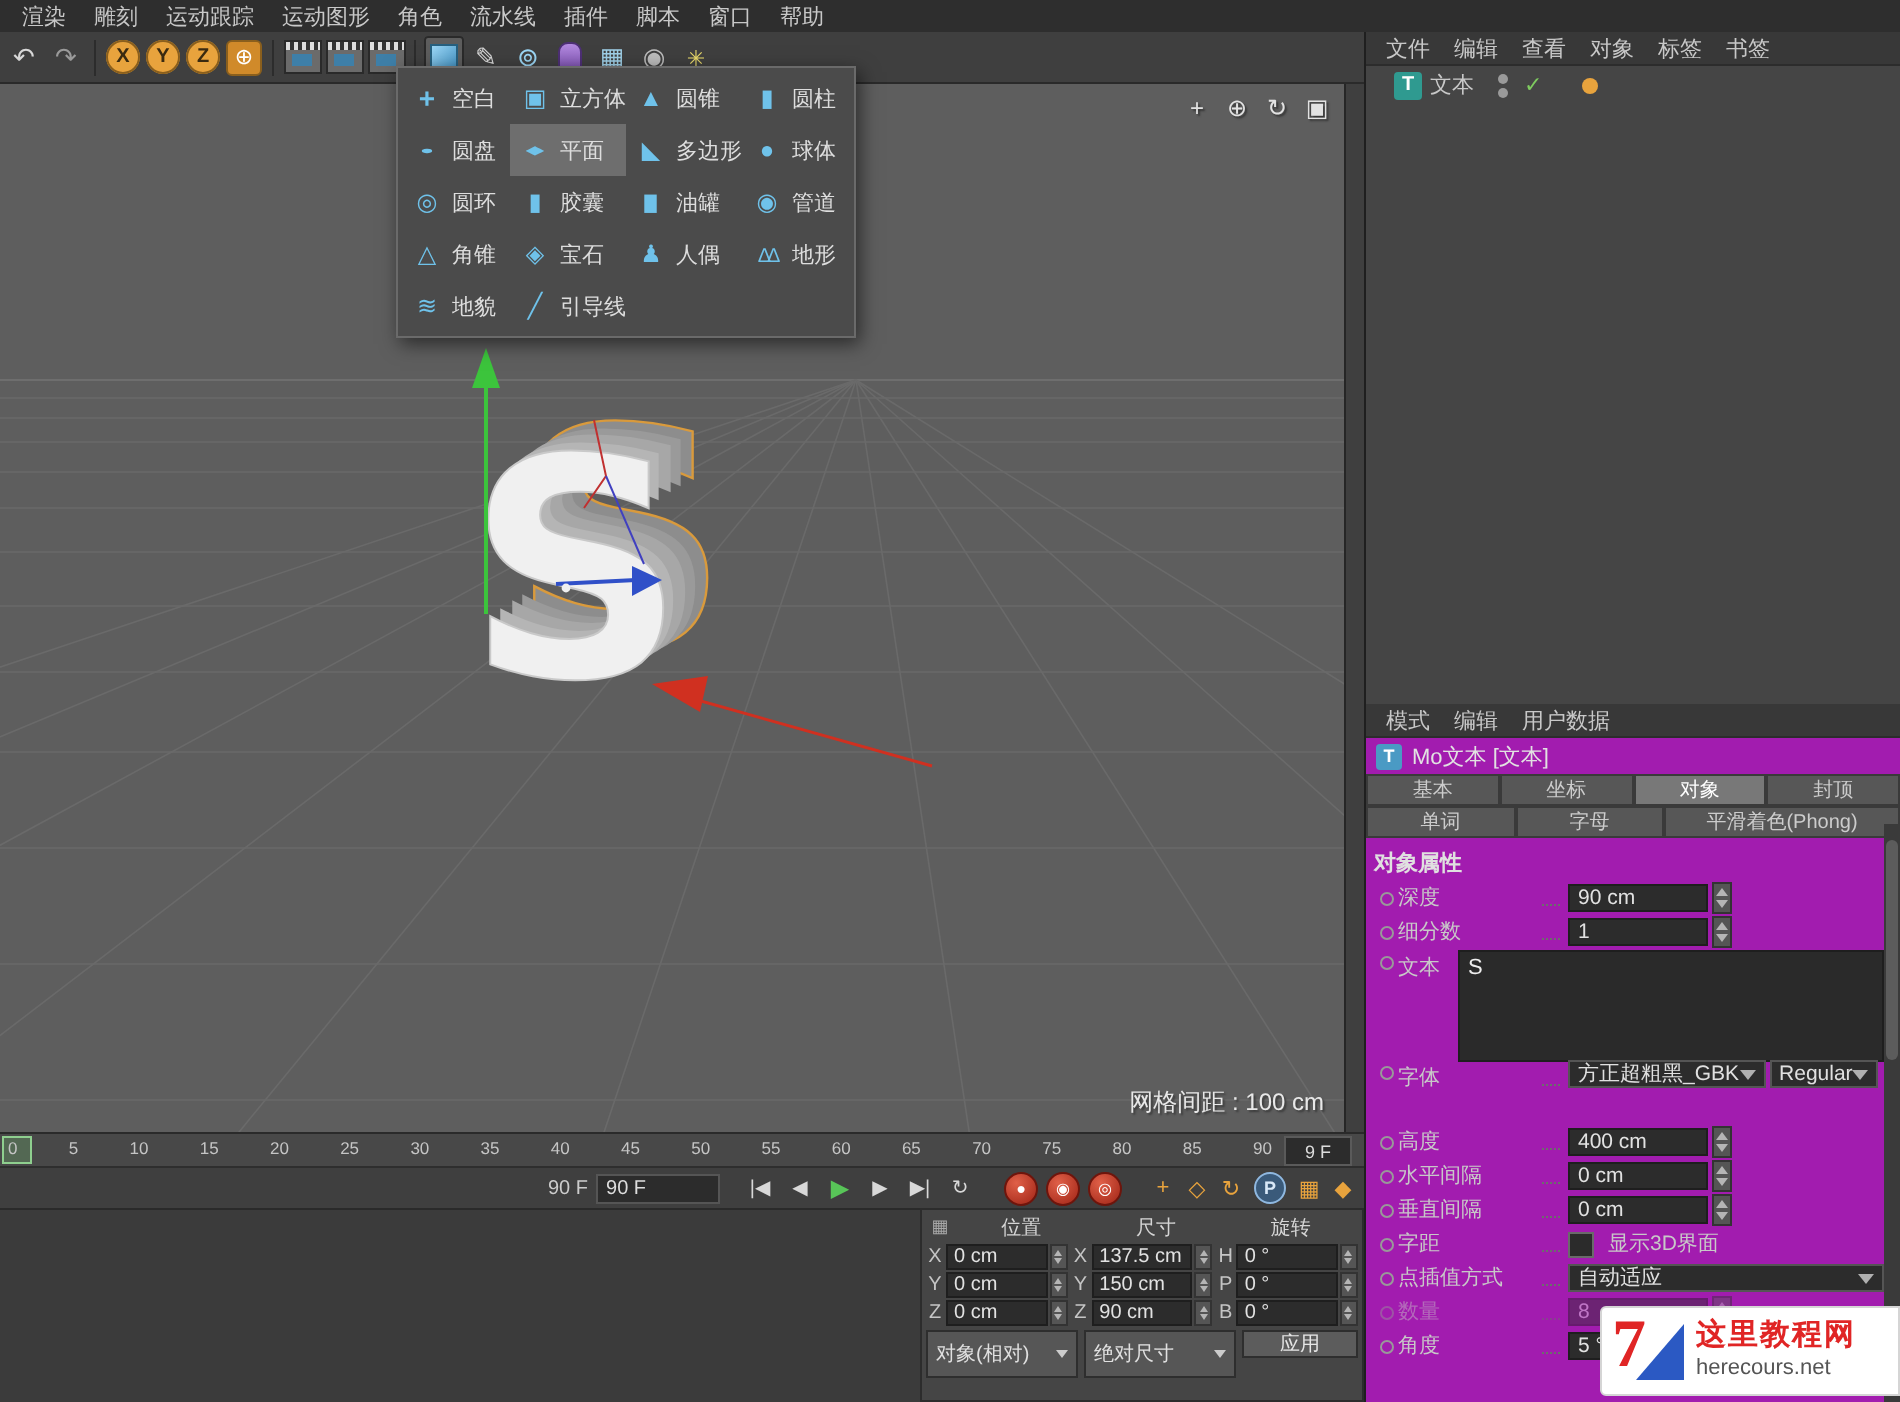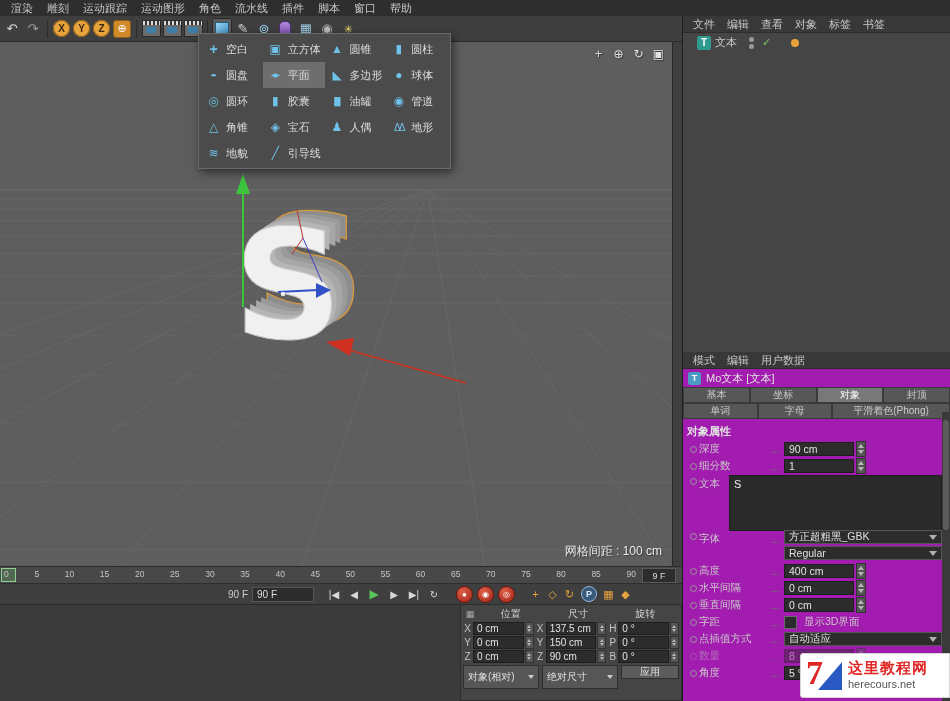--- a/index.html
+++ b/index.html
@@ -24,21 +24,21 @@
   .renderbtn::after{content:"";position:absolute;left:3px;top:6px;width:10px;height:6px;background:#3e7fa8;}
   .cubeglyph{width:12px;height:12px;background:linear-gradient(135deg,#9bd6f5,#3f8fc0);border:1px solid #27607f;}
   .ddcorner::after{content:"";position:absolute;right:1px;bottom:1px;width:0;height:0;
         border-left:5px solid transparent;border-bottom:5px solid #111;}
   .bendglyph{width:10px;height:13px;background:linear-gradient(#b48ae0,#7a4fae);border-radius:5px 5px 1px 1px;border:1px solid #4d2f75;}
   .g-undo::before{content:"\21B6";} .g-redo::before{content:"\21B7";color:#9a9a9a;}
   .g-pen::before{content:"\270E";} .g-subdiv::before{content:"\229A";color:#9bd6f5;}
   .g-floor::before{content:"\25A6";color:#9fd0e8;} .g-camera::before{content:"\25C9";color:#bcbcbc;}
   .g-light::before{content:"\2733";color:#e8d86a;font-size:11px;}
   
-  .popup{position:absolute;left:198px;top:33px;width:253px;background:#4b4b4b;border:1px solid #6a6a6a;
+  .popup{position:absolute;left:198px;top:33px;width:230px;background:#4b4b4b;border:1px solid #6a6a6a;
          box-shadow:2px 3px 9px rgba(0,0,0,.55);display:grid;grid-template-columns:repeat(4,1fr);
          padding:2px;z-index:20;box-sizing:border-box;}
   .pitem{height:26px;display:flex;align-items:center;gap:4px;padding-left:4px;cursor:default;}
   .pitem.on{background:#6e6e6e;}
   .picon{width:17px;text-align:center;color:#6fc2ea;font-size:12px;flex:none;}
   .picon::before{display:inline-block;}
   .ic-null::before{content:"+";font-weight:bold;font-size:14px;}
   .ic-cube::before{content:"\25A3";} .ic-cone::before{content:"\25B2";}
   .ic-cylinder::before{content:"\25AE";} .ic-disc::before{content:"\25CF";transform:scaleY(.45);}
   .ic-plane::before{content:"\25C6";transform:scaleY(.5);} .ic-polygon::before{content:"\25E3";}
@@ -93,33 +93,33 @@
       align-items:center;justify-content:center;gap:2px;box-sizing:border-box;}
   .st i{display:block;width:0;height:0;}
   .st .up{border-left:3px solid transparent;border-right:3px solid transparent;border-bottom:4px solid #b5b5b5;}
   .st .dn{border-left:3px solid transparent;border-right:3px solid transparent;border-top:4px solid #b5b5b5;}
   .dd{display:flex;align-items:center;background:#2c2c2c;border:1px solid #555;height:14px;padding:0 4px;
       color:#e0e0e0;font-size:10.5px;box-sizing:border-box;}
   .dd .arr{margin-left:auto;width:0;height:0;border-left:4px solid transparent;border-right:4px solid transparent;border-top:5px solid #b0b0b0;}
   .textbox{flex:1;height:50px;background:#2a2a2a;border:1px solid #1e1e1e;color:#eee;padding:2px 4px;font-size:11px;}
   .cb{width:11px;height:11px;background:#2b2b2b;border:1px solid #6a6a6a;flex:none;}
   .cblbl{margin-left:5px;font-size:10.5px;color:#c8c8c8;}
-  .fontstack{display:flex;flex-direction:column;gap:2px;width:158px;}
+  .fontstack{display:flex;gap:2px;width:158px;}
   .rowdisabled{opacity:.45;}
   .amscroll{position:absolute;right:0;top:60px;bottom:0;width:8px;background:#3a3a3a;}
   .amscroll i{position:absolute;left:1px;top:8px;width:6px;height:110px;background:#5c5c5c;border-radius:3px;}
   
   .ruler{position:absolute;left:0;top:566px;width:682px;height:17px;background:#484848;border-top:1px solid #2a2a2a;box-sizing:border-box;}
   .ticks{position:absolute;left:4px;right:46px;top:2px;display:flex;justify-content:space-between;}
   .tick{font-size:8.5px;color:#c5c5c5;}
   .playhead{position:absolute;left:1px;top:1px;width:15px;height:14px;background:rgba(110,180,110,.30);border:1px solid #8fcf8f;box-sizing:border-box;}
   .framebox{position:absolute;right:6px;top:1px;width:32px;height:13px;background:#2c2c2c;border:1px solid #5a5a5a;
             display:flex;align-items:center;justify-content:center;font-size:9px;color:#ddd;}
   .transport{position:absolute;left:0;top:583px;width:682px;height:21px;background:#3f3f3f;display:flex;
-             align-items:center;border-top:1px solid #2e2e2e;box-sizing:border-box;}
+             align-items:center;border-top:1px solid #2e2e2e;box-sizing:border-box;padding-left:46px;}
   .tsp{width:228px;flex:none;}
   .endlbl{font-size:10px;color:#ccc;margin-right:4px;}
   .framefield{width:52px;height:13px;background:#2c2c2c;border:1px solid #555;display:flex;align-items:center;
               padding:0 4px;font-size:10px;color:#ddd;margin-right:10px;}
   .pbtn{width:20px;height:17px;display:flex;align-items:center;justify-content:center;color:#d8d8d8;font-size:10px;}
   .pbtn.play{color:#58c558;font-size:12px;}
   .recbtn{width:15px;height:15px;border-radius:50%;background:radial-gradient(circle at 35% 30%,#e06048,#a02416);
           border:1px solid #6e150c;color:#fff;font-size:8px;display:flex;align-items:center;justify-content:center;margin:0 2px;}
   .keybtn{width:17px;height:16px;display:flex;align-items:center;justify-content:center;color:#e8a33d;font-size:11px;}
   .pcircle{width:14px;height:14px;border-radius:50%;background:#3a5a7a;border:1px solid #8fb8e0;color:#d8e8f8;

